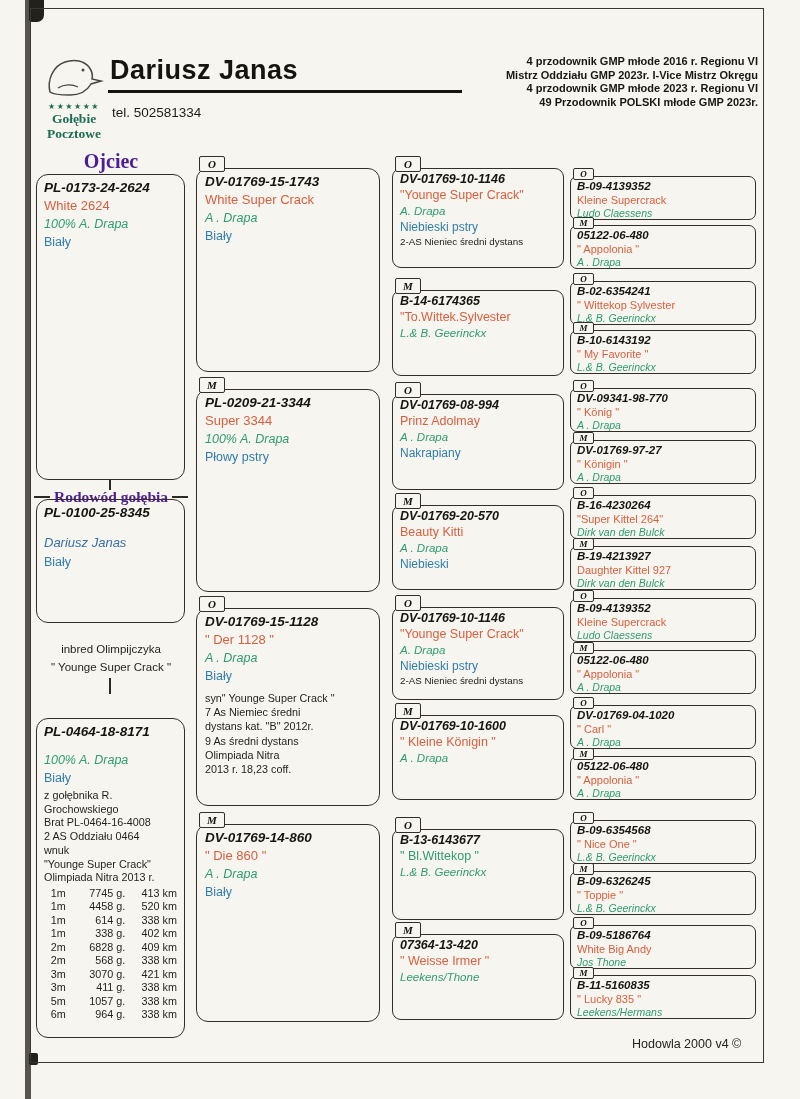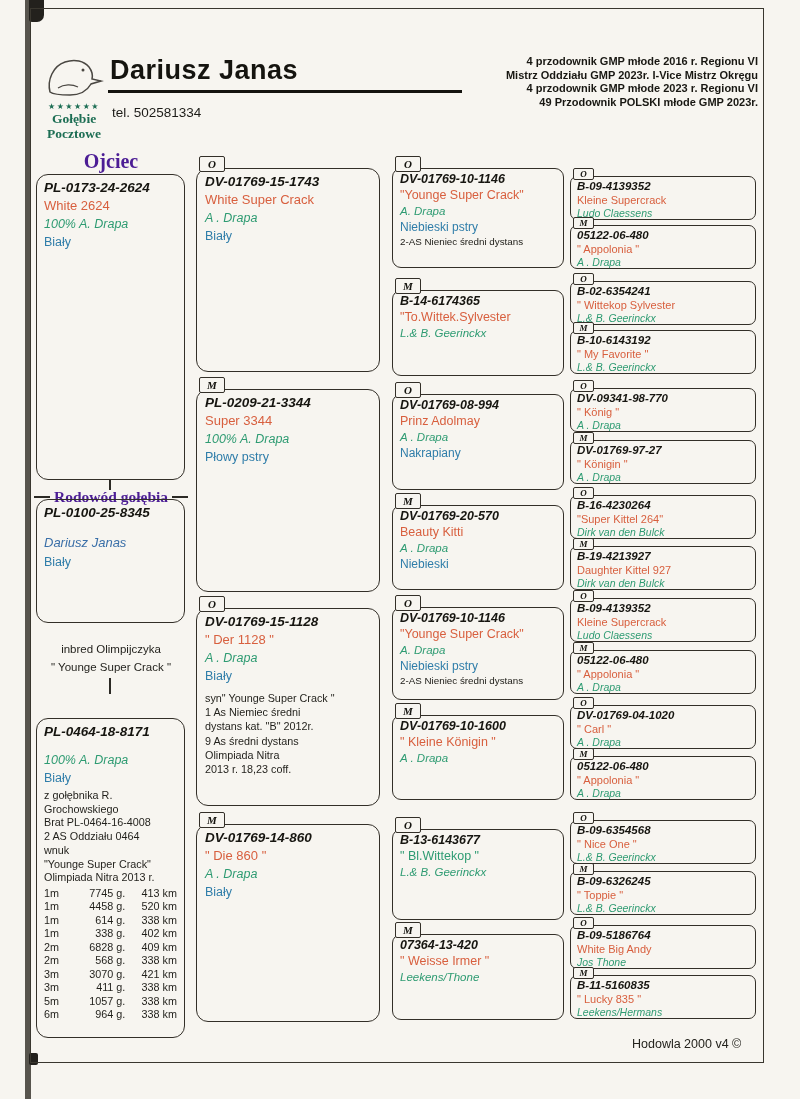--- a/index.html
+++ b/index.html
@@ -66,21 +66,21 @@
   .g3 .note{font-size:9.8px;color:#22211c;margin-top:1px;}
 
   .g4 .ring{font-size:11.5px;line-height:13.5px;}
   .g4 .pname{font-size:11px;line-height:13.5px;}
   .g4 .breeder{font-size:10.5px;line-height:13.5px;}
 
   .notes2 div{font-size:10.8px;line-height:14.2px;color:#201f1a;}
   .mother-notes div{font-size:10.8px;line-height:13.7px;color:#201f1a;}
   .results{margin-top:2px;font-size:10.8px;line-height:13.5px;color:#201f1a;}
   .rrow{display:flex;}
-  .rpos{width:22px;text-align:left;}
+  .rpos{width:22px;text-align:right;}
   .rbirds{width:60px;text-align:right;}
   .rdist{width:52px;text-align:right;}
 
   .footer{position:absolute;left:632px;top:1037px;font-size:12.5px;color:#24231d;}
 </style>
 </head>
 <body>
 
 <div class="page">
   <div class="scan-band"></div>
@@ -214,21 +214,21 @@
     <div class="plumage">Płowy pstry</div>
   </div>
   <div class="pbox c2 g12 r12" style="top:608px;height:198px">
     <div class="tab tab-big">O</div>
     <div class="ring">DV-01769-15-1128</div>
     <div class="pname">" Der 1128 "</div>
     <div class="breeder">A . Drapa</div>
     <div class="plumage">Biały</div>
     <div class="notes2" style="margin-top:8px">
       <div>syn" Younge Super Crack "</div>
-      <div>1 As Niemiec średni</div>
+      <div>7 As Niemiec średni</div>
       <div>dystans kat. "B" 2012r.</div>
       <div>9 As średni  dystans</div>
       <div>Olimpiada Nitra</div>
       <div>2013 r.   18,23  coff.</div>
     </div>
   </div>
   <div class="pbox c2 g12 r12" style="top:824px;height:198px">
     <div class="tab tab-big">M</div>
     <div class="ring">DV-01769-14-860</div>
     <div class="pname">" Die 860 "</div>

